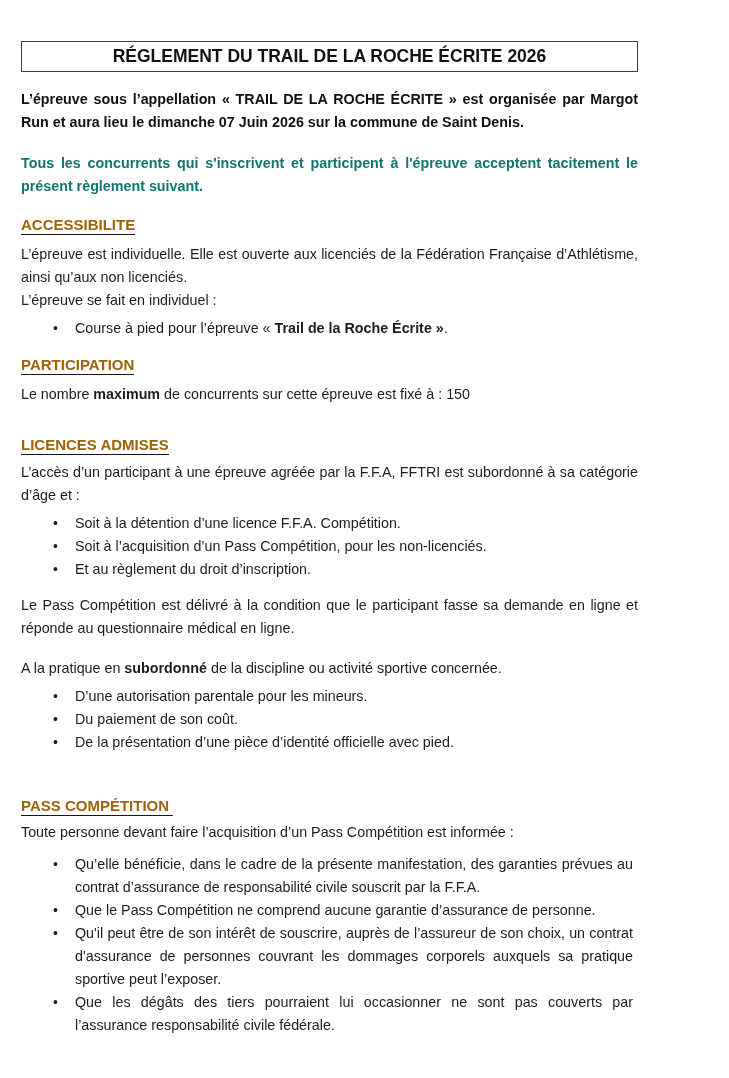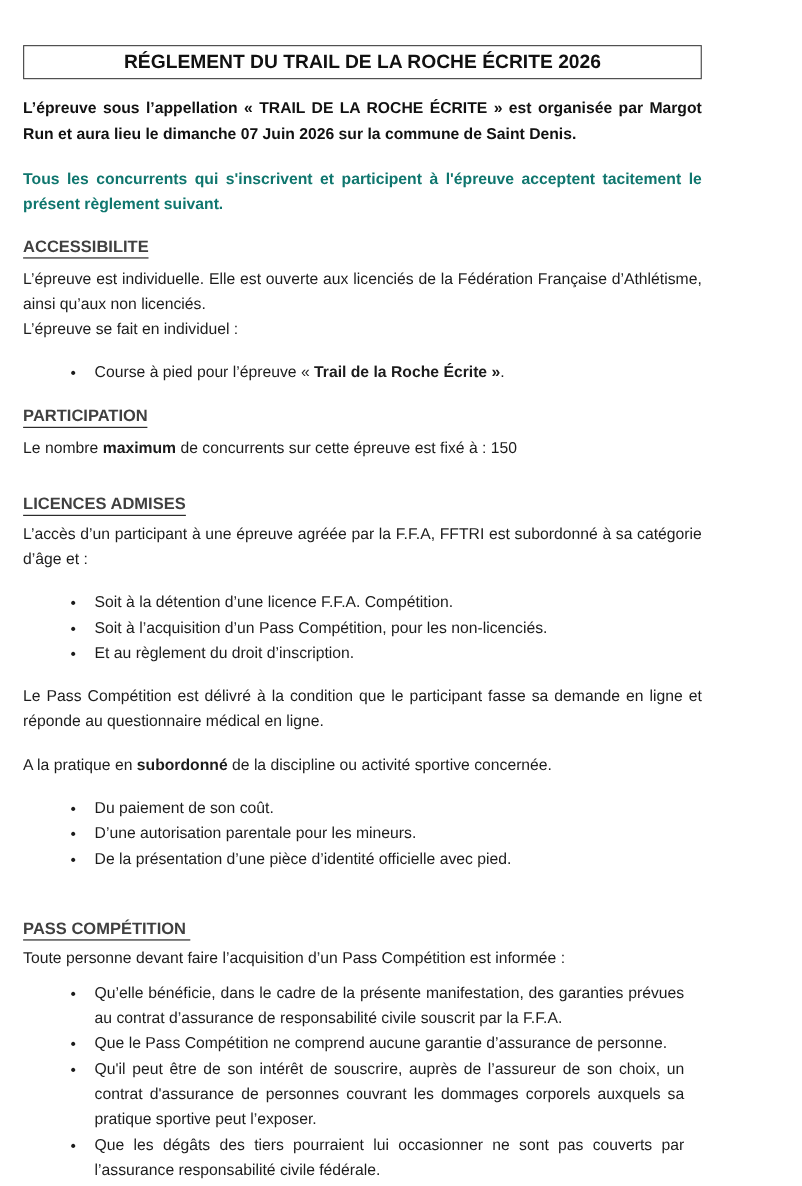--- a/index.html
+++ b/index.html
@@ -31,25 +31,25 @@
     white-space:nowrap;
   }
   p{margin:0;text-align:justify;}
   .intro{font-weight:bold;color:#111111;margin-bottom:18px;}
   .red{color:#0f766e;font-weight:bold;}
   h2{
     margin:0;
     font-size:15px;
     font-weight:bold;
     line-height:23px;
-    color:#404040;
+    color:#a16207;
     text-align:left;
   }
   h2 span{border-bottom:1.8px solid #161616;padding-bottom:1px;}
-  ul{margin:16px;padding:0 0 0 49px;}
+  ul{margin:5px;padding:0 0 0 49px;}
   li{
     list-style:none;
     position:relative;
     text-align:justify;
   }
   li::before{
     content:"\2022";
     position:absolute;
     left:-22px;
     top:0;
@@ -87,22 +87,22 @@
   <h2 class="mt27"><span>LICENCES ADMISES</span></h2>
   <p class="mt5">L’accès d’un participant à une épreuve agréée par la F.F.A, FFTRI est subordonné à sa catégorie d’âge et :</p>
   <ul>
     <li>Soit à la détention d’une licence F.F.A. Compétition.</li>
     <li>Soit à l’acquisition d’un Pass Compétition, pour les non-licenciés.</li>
     <li>Et au règlement du droit d’inscription.</li>
   </ul>
   <p class="mt13">Le Pass Compétition est délivré à la condition que le participant fasse sa demande en ligne et réponde au questionnaire médical en ligne.</p>
   <p class="mt17"><span>A la pratique en </span><strong>subordonné</strong><span> de la discipline ou activité sportive concernée.</span></p>
   <ul>
+    <li>D’une autorisation parentale pour les mineurs.</li>
     <li>Du paiement de son coût.</li>
-    <li>D’une autorisation parentale pour les mineurs.</li>
     <li>De la présentation d’une pièce d’identité officielle avec pied.</li>
   </ul>
 
   <h2 class="mt40"><span>PASS COMPÉTITION&nbsp;</span></h2>
   <p class="mt4">Toute personne devant faire l’acquisition d’un Pass Compétition est informée :</p>
   <ul class="mt9">
     <li>Qu’elle bénéficie, dans le cadre de la présente manifestation, des garanties prévues au contrat d’assurance de responsabilité civile souscrit par la F.F.A.</li>
     <li>Que le Pass Compétition ne comprend aucune garantie d’assurance de personne.</li>
     <li>Qu'il peut être de son intérêt de souscrire, auprès de l’assureur de son choix, un contrat d'assurance de personnes couvrant les dommages corporels auxquels sa pratique sportive peut l’exposer.</li>
     <li>Que les dégâts des tiers pourraient lui occasionner ne sont pas couverts par l’assurance responsabilité civile fédérale.</li>

